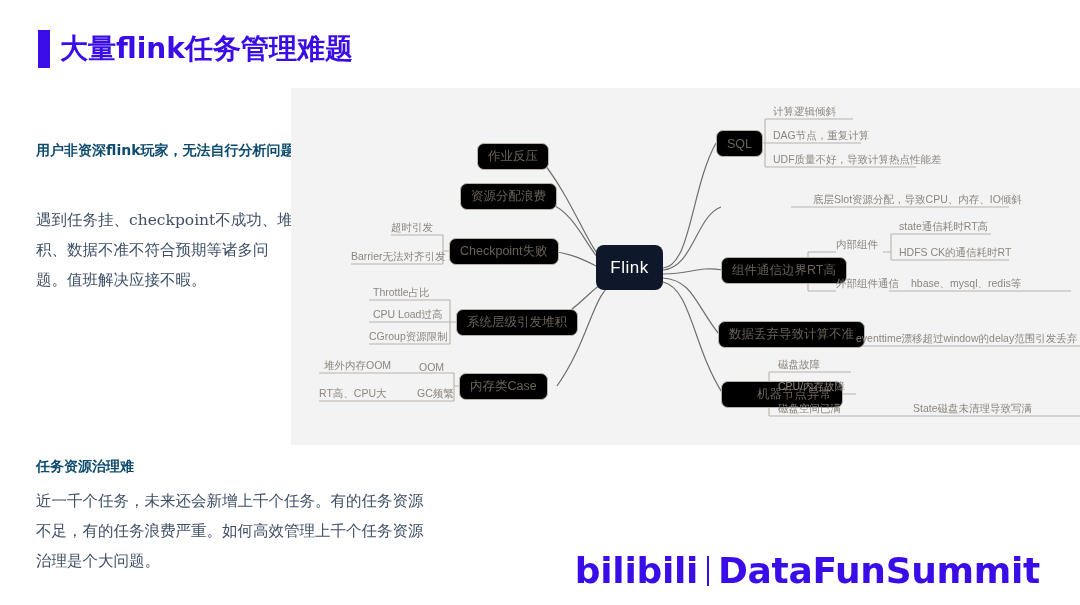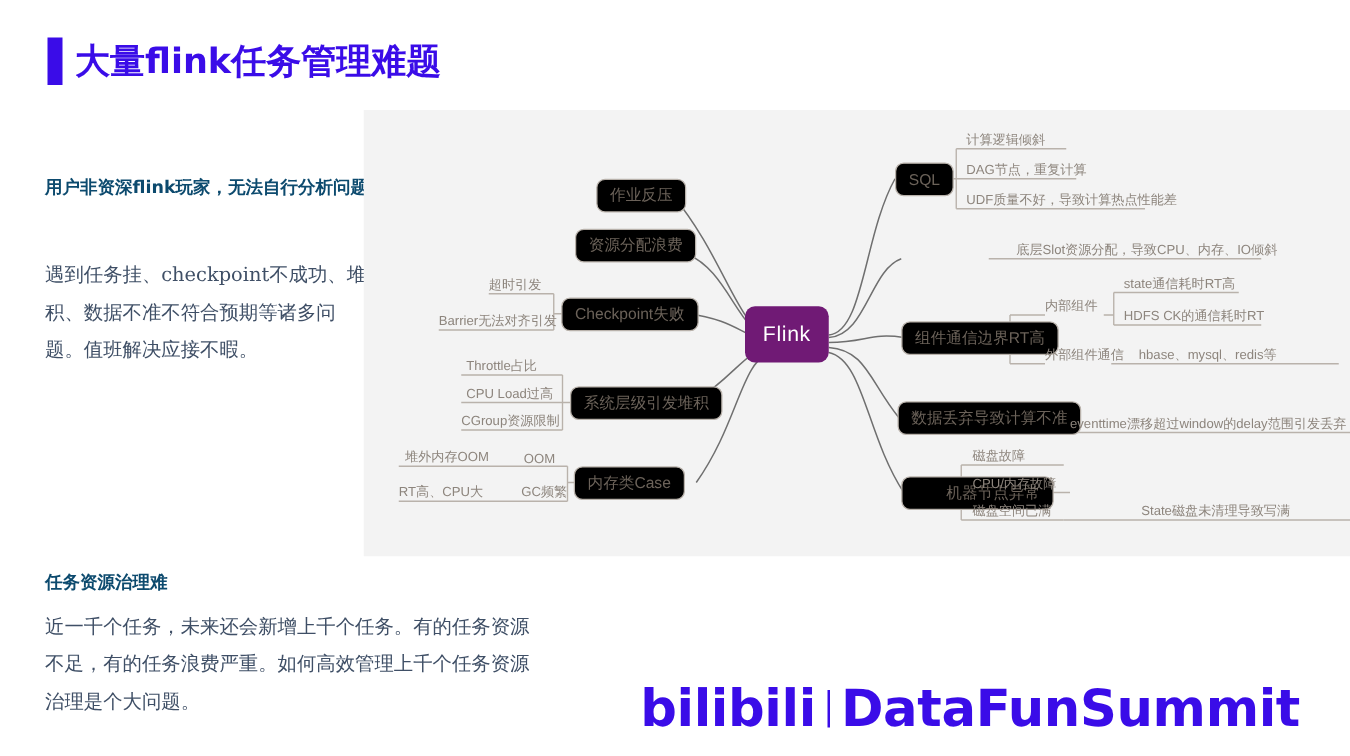--- a/index.html
+++ b/index.html
@@ -42,28 +42,28 @@
     position:absolute;background:#000000;border:1px solid #b9b2ab;border-radius:7px;
     color:#6b6259;display:flex;align-items:center;justify-content:center;
     box-sizing:border-box;white-space:nowrap;
   }
   .node.l1{font-size:12.5px;padding:0 10px;height:27px;}
   .sub{
     position:absolute;color:#8d857d;font-size:10.5px;white-space:nowrap;
     display:flex;align-items:flex-end;box-sizing:border-box;height:16px;
   }
   #flink-node{
-    position:absolute;background:#701a75;border-radius:8px;color:#ffffff;
+    position:absolute;background:#0f172a;border-radius:8px;color:#ffffff;
     display:flex;align-items:center;justify-content:center;
     font-size:17px;letter-spacing:.5px;
   }
   
   #footer-logo{
     position:absolute;right:40px;bottom:14px;display:flex;align-items:center;gap:9px;
-    color:#3a0ce8;font-size:41px;font-weight:bold;letter-spacing:-.3px;
+    color:#3a0ce8;font-size:36px;font-weight:bold;letter-spacing:-.3px;
     font-family:"DejaVu Sans","Liberation Sans",sans-serif;
   }
   #footer-sep{width:2px;height:30px;background:#3a0ce8;display:block;}
 </style>
 </head>
 <body>
 
 <div id="slide-title">
   <span id="title-accent"></span>
   <span id="title-text">大量flink任务管理难题</span>

